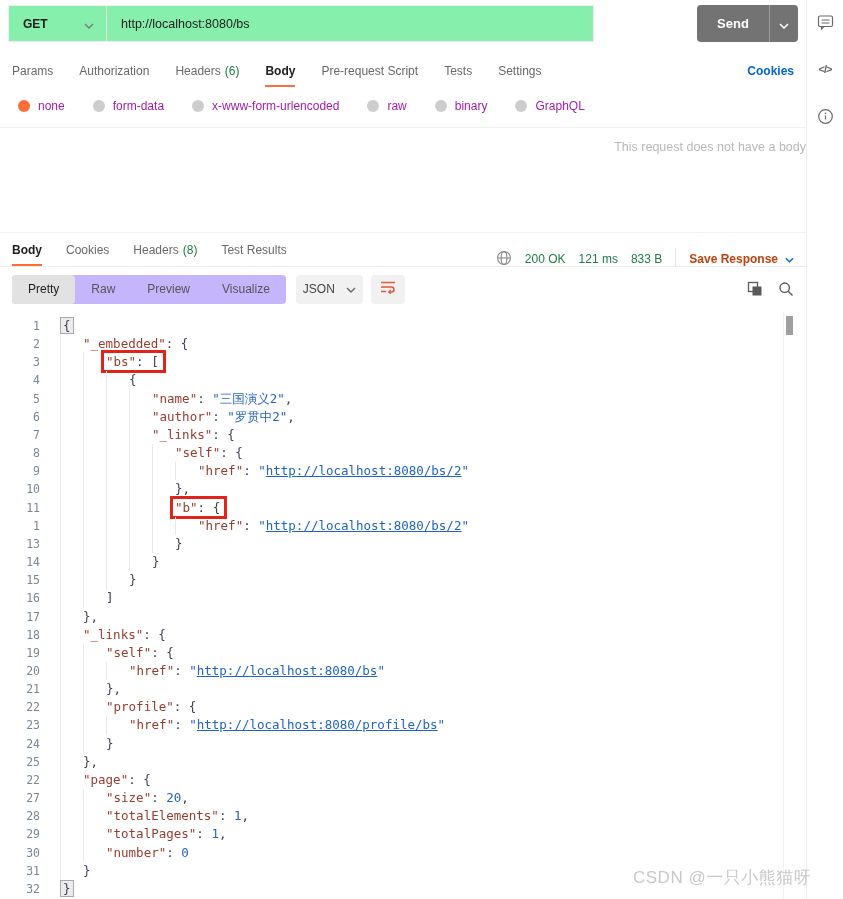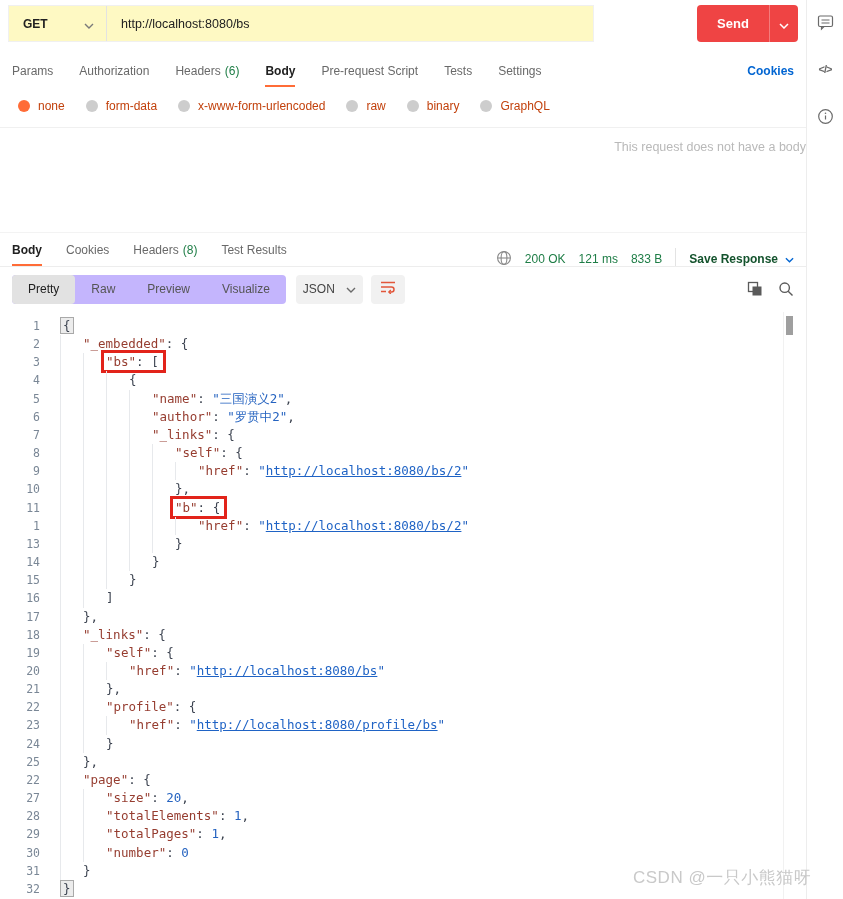--- a/index.html
+++ b/index.html
@@ -13,67 +13,67 @@
     align-items:center; padding-top:13px; gap:29px; background:#fff; }
   .rail-btn { width:18px; height:18px; display:flex; align-items:center;
     justify-content:center; color:#6a6a6a; cursor:pointer; }
   .rail-btn svg { display:block; }
   .code-glyph { font-size:11px; font-weight:700; color:#6a6a6a; letter-spacing:-1px; }
 
   .main { position:absolute; left:0; top:0; width:806px; height:100%; }
 
   
   .url-row { position:absolute; left:8px; top:5px; width:586px; height:37px;
-    background:#fef9c3; border:1px solid #f0f0f0; border-radius:0;
+    background:#86efac; border:1px solid #f0f0f0; border-radius:0;
     display:flex; align-items:stretch; }
   .method-select { width:97px; display:flex; align-items:center;
     justify-content:space-between; padding:0 12px 0 14px; cursor:pointer; }
   .method-label { font-size:12px; font-weight:700; color:#212121; }
   .url-divider { width:1px; background:#e2e2e2; }
   .url-value { flex:1; display:flex; align-items:center; padding-left:14px;
     font-size:12.5px; color:#212121; }
 
   .send-btn { position:absolute; left:697px; top:5px; width:101px; height:37px;
-    background:#ef4444; border-radius:4px; display:flex; overflow:hidden; cursor:pointer; }
+    background:#737373; border-radius:4px; display:flex; overflow:hidden; cursor:pointer; }
   .send-main { flex:1; display:flex; align-items:center; justify-content:center;
     color:#fff; font-size:13px; font-weight:700; }
   .send-caret { width:29px; border-left:1px solid rgba(255,255,255,.3);
     display:flex; align-items:center; justify-content:center; }
 
   
   .req-tabs { position:absolute; left:0; top:55px; width:806px; height:32px;
     display:flex; align-items:stretch; padding:0 12px; gap:26px; font-size:12px; }
   .tab { display:flex; align-items:center; gap:4px; color:#696969; cursor:pointer;
     border-bottom:2px solid transparent; padding-top:2px; white-space:nowrap; }
   .tab.active { color:#212121; font-weight:600; border-bottom-color:#ff6c37; }
   .tab .count { color:#1e7d46; }
   .cookies-link { margin-left:auto; display:flex; align-items:center;
     color:#0265d2; font-weight:600; cursor:pointer; }
 
   
   .radio-row { position:absolute; left:0; top:93px; width:806px; height:25px;
-    display:flex; align-items:center; padding-left:18px; gap:21px;
-    font-size:12px; color:#c2410c; }
+    display:flex; align-items:center; padding-left:18px; gap:28px;
+    font-size:12px; color:#a21caf; }
   .radio { display:flex; align-items:center; gap:8px; cursor:pointer; }
   .radio .dot { width:12px; height:12px; border-radius:50%; background:#cdcdcd; }
   .radio.selected .dot { background:#ff6c37; }
 
   .req-body-divider { position:absolute; left:0; top:127px; width:806px;
     height:1px; background:#f0f0f0; }
   .empty-message { position:absolute; left:0; top:140px; width:806px;
     text-align:right; font-size:12.5px; color:#b9b9b9; }
 
   
   .res-tabs { position:absolute; left:0; top:232px; width:806px; height:35px;
     border-top:1px solid #f3f3f3; border-bottom:1px solid #ededed;
     display:flex; align-items:stretch; padding:0 12px; gap:24px; font-size:12px; }
   .res-meta { margin-left:auto; display:flex; align-items:flex-end; gap:13px; }
   .meta-green { color:#1e7d46; font-size:12px; }
   .meta-divider { width:1px; height:18px; background:#e3e3e3; }
-  .save-response { display:flex; align-items:center; gap:7px; color:#14532d;
+  .save-response { display:flex; align-items:center; gap:7px; color:#c2410c;
     font-weight:600; font-size:12px; cursor:pointer; }
 
   
   .res-toolbar { position:absolute; left:0; top:274px; width:806px; height:30px;
     display:flex; align-items:center; padding:0 12px; }
   .segmented { display:flex; background:#c4b5fd; border-radius:4px; height:29px;
     align-items:stretch; font-size:12px; color:#555; }
   .seg { padding:0 16px; display:flex; align-items:center; border-radius:4px;
     cursor:pointer; white-space:nowrap; }
   .seg.active { background:#e2e2e2; color:#212121; }

